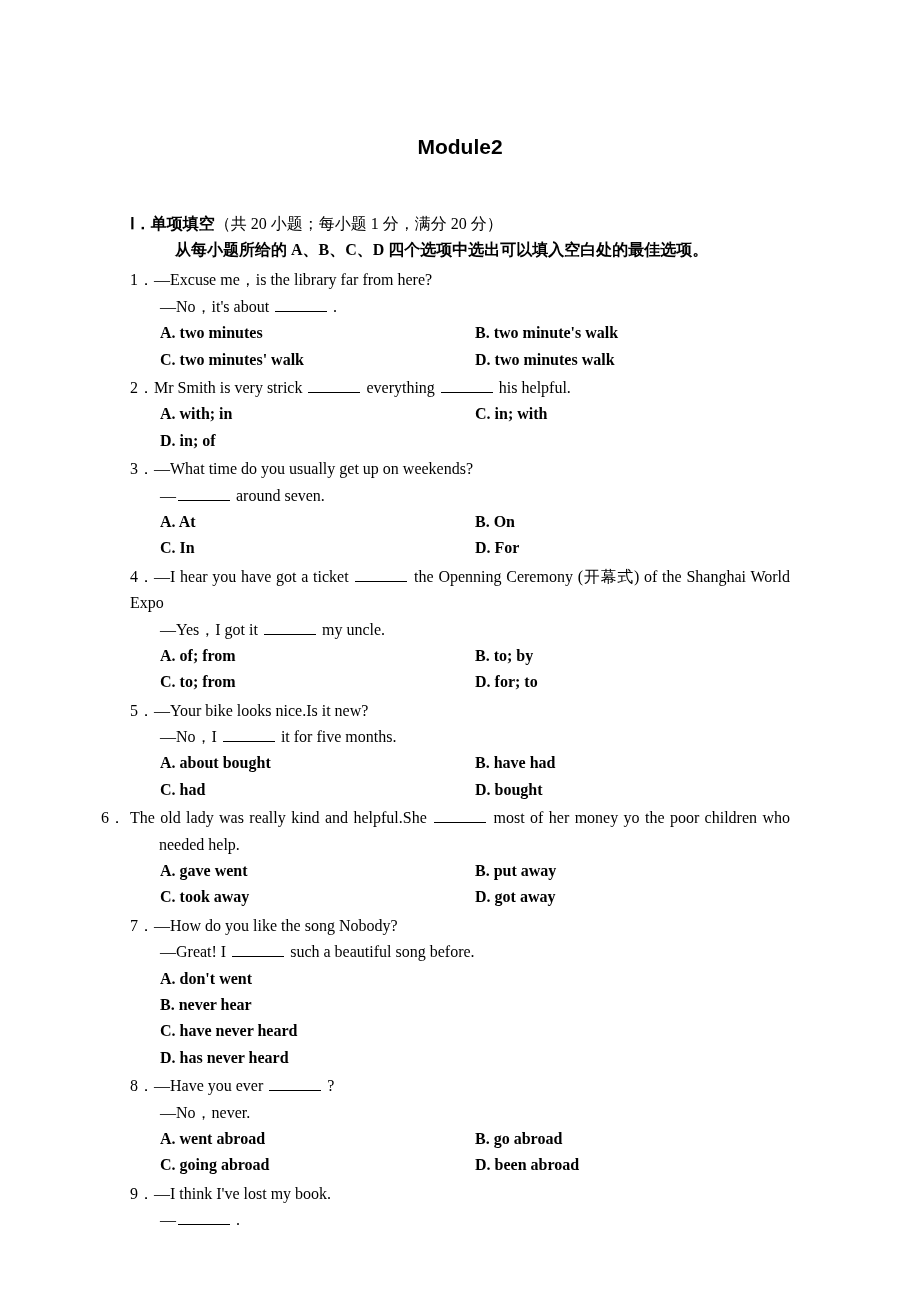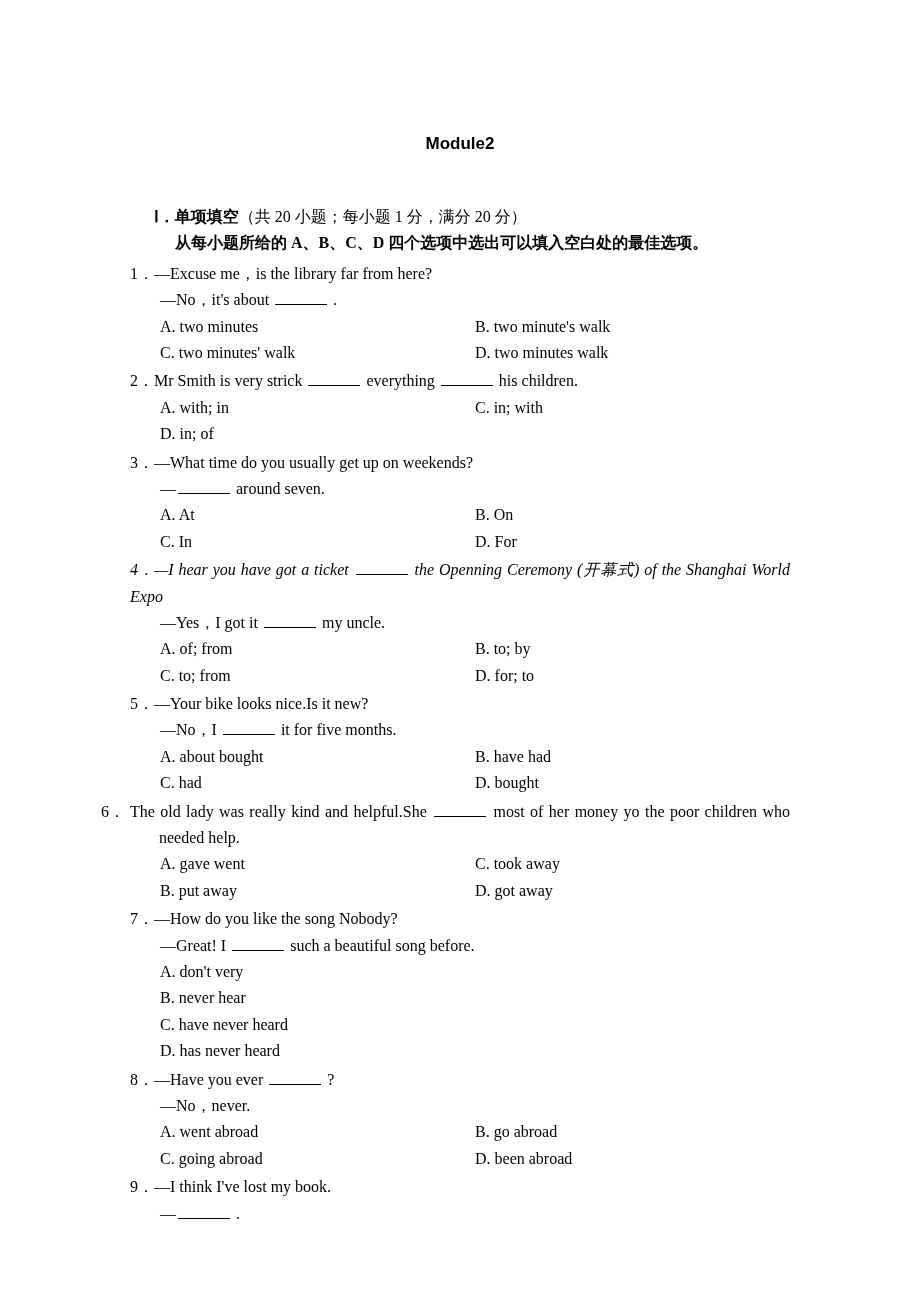--- a/index.html
+++ b/index.html
@@ -10,29 +10,28 @@
       font-family: "Times New Roman", "SimSun", serif;
       font-size: 16px;
       line-height: 1.65;
       color: #000;
       padding: 130px 130px 0 130px;
     }
     .title {
       text-align: center;
       font-family: Arial, "Microsoft YaHei", sans-serif;
       font-weight: bold;
-      font-size: 17px;
+      font-size: 21px;
       margin-bottom: 46px;
     }
     .section {
       margin-bottom: 4px;
     }
     .section .sec-head {
       display: block;
-      margin-left: 24px;
     }
     .section .sec-head .roman { font-weight: bold; }
     .section .sub {
       padding-left: 45px;
       text-align: justify;
       font-weight: bold;
     }
     .q {
       margin-bottom: 2px;
     }
@@ -45,20 +44,21 @@
     .sub2 {
       padding-left: 30px;
     }
     .opts {
       padding-left: 30px;
       display: flex;
       flex-wrap: wrap;
     }
     .opt {
       min-width: 50%;
+      font-weight: bold;
     }
     .opts.full .opt { min-width: 100%; }
     .blank {
       display: inline-block;
       border-bottom: 1px solid #000;
       width: 52px;
       height: 1em;
       vertical-align: baseline;
       margin: 0 2px;
     }
@@ -81,41 +81,41 @@
   <div class="sub2"><span>—No，it's about </span><span class="blank"></span><span> .</span></div>
   <div class="opts">
     <div class="opt">A. two minutes</div>
     <div class="opt">B. two minute's walk</div>
     <div class="opt">C. two minutes' walk</div>
     <div class="opt">D. two minutes walk</div>
   </div>
 </div>
 
 <div class="q">
-  <div class="stem"><span class="qnum">2．</span><span>Mr Smith is very strick </span><span class="blank"></span><span> everything </span><span class="blank"></span><span> his children.</span></div>
+  <div class="stem"><span class="qnum">2．</span><span>Mr Smith is very strick </span><span class="blank"></span><span> everything </span><span class="blank"></span><span> his helpful.</span></div>
   <div class="opts">
     <div class="opt">A. with; in</div>
     <div class="opt">C. in; with</div>
     <div class="opt">D. in; of</div>
   </div>
 </div>
 
 <div class="q">
   <div class="stem"><span class="qnum">3．</span><span>—What time do you usually get up on weekends?</span></div>
   <div class="sub2"><span>—</span><span class="blank"></span><span> around seven.</span></div>
   <div class="opts">
     <div class="opt">A. At</div>
     <div class="opt">B. On</div>
     <div class="opt">C. In</div>
     <div class="opt">D. For</div>
   </div>
 </div>
 
 <div class="q">
-  <div class="stem" style="text-align:justify;font-style:italic;"><span class="qnum">4．</span><span>—I hear you have got a ticket </span><span class="blank"></span><span> the Openning Ceremony (开幕式) of the Shanghai World Expo</span></div>
+  <div class="stem" style="text-align:justify;"><span class="qnum">4．</span><span>—I hear you have got a ticket </span><span class="blank"></span><span> the Openning Ceremony (开幕式) of the Shanghai World Expo</span></div>
   <div class="sub2"><span>—Yes，I got it </span><span class="blank"></span><span> my uncle.</span></div>
   <div class="opts">
     <div class="opt">A. of; from</div>
     <div class="opt"> B. to; by</div>
     <div class="opt">C. to; from</div>
     <div class="opt"> D. for; to</div>
   </div>
 </div>
 
 <div class="q">
@@ -126,31 +126,31 @@
     <div class="opt">B. have had</div>
     <div class="opt">C. had</div>
     <div class="opt">D. bought</div>
   </div>
 </div>
 
 <div class="q">
   <div class="stem" style="text-align:justify;padding-left:29px;text-indent:-29px;"><span class="qnum">6．</span><span>The old lady was really kind and helpful.She </span><span class="blank"></span><span> most of her money yo the poor children who needed help.</span></div>
   <div class="opts">
     <div class="opt">A. gave went</div>
+    <div class="opt">B. put away</div>
     <div class="opt">C. took away</div>
-    <div class="opt">B. put away</div>
     <div class="opt">D. got away</div>
   </div>
 </div>
 
 <div class="q">
   <div class="stem"><span class="qnum">7．</span><span>—How do you like the song </span><span class="italic">Nobody</span><span>?</span></div>
   <div class="sub2"><span>—Great! I </span><span class="blank"></span><span> such a beautiful song before.</span></div>
   <div class="opts full">
-    <div class="opt">A.  don't very</div>
+    <div class="opt">A.  don't went</div>
     <div class="opt">B.  never hear</div>
     <div class="opt">C.  have never heard</div>
     <div class="opt">D.  has never heard</div>
   </div>
 </div>
 
 <div class="q">
   <div class="stem"><span class="qnum">8．</span><span>—Have you ever </span><span class="blank"></span><span> ?</span></div>
   <div class="sub2">—No，never.</div>
   <div class="opts">

